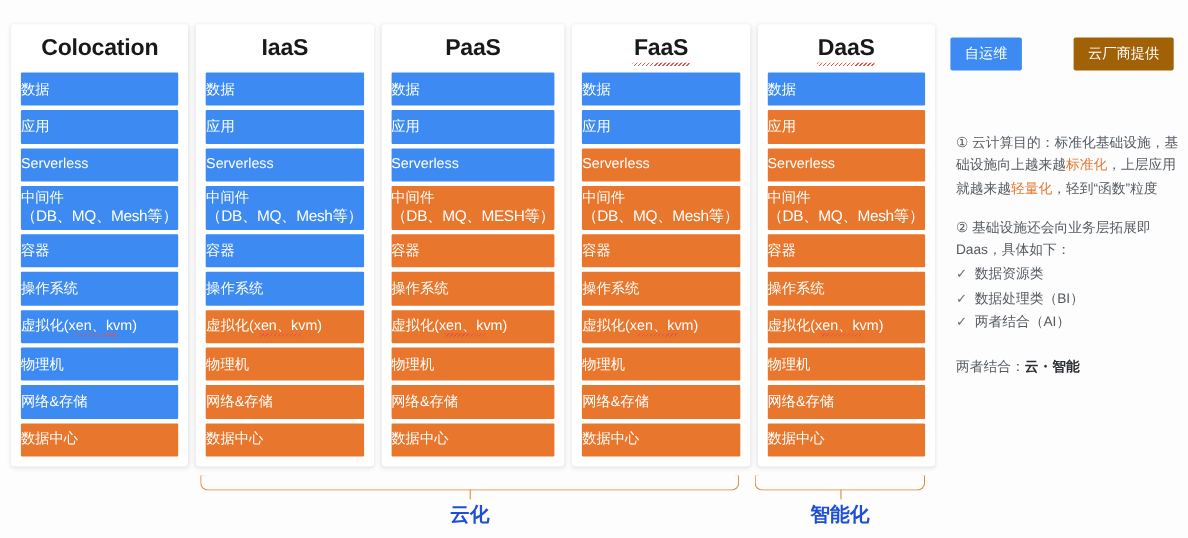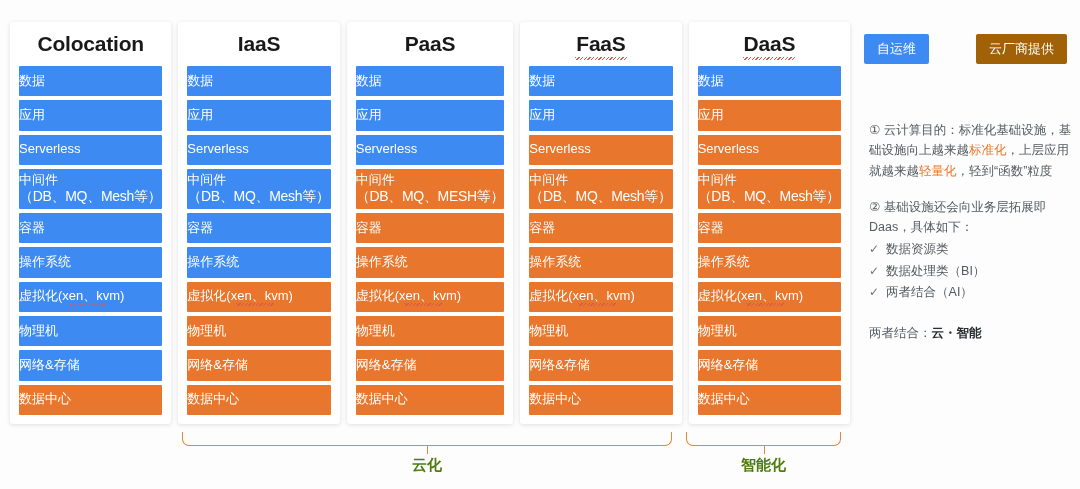--- a/index.html
+++ b/index.html
@@ -122,23 +122,23 @@
     position: absolute;
     left: 50%;
     top: 100%;
     width: 1.4px;
     height: 9px;
     background: #e0883f;
   }
   .bracket-label {
     position: absolute;
     text-align: center;
-    font-size: 15px;
+    font-size: 18px;
     font-weight: bold;
-    color: #4d7c0f;
+    color: #1d4ed8;
   }
 
   
   .legend {
     position: absolute;
     left: 864px;
     top: 34px;
     display: flex;
     gap: 13px;
   }

